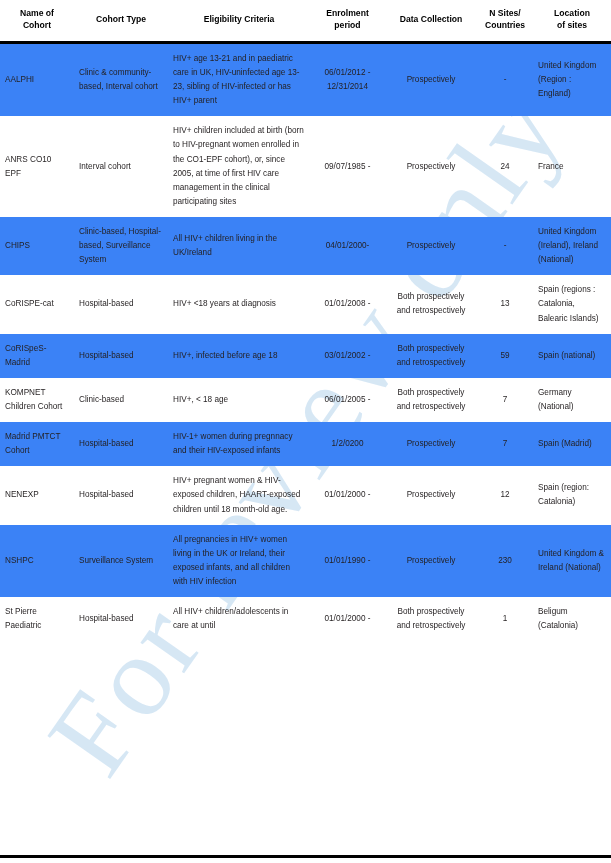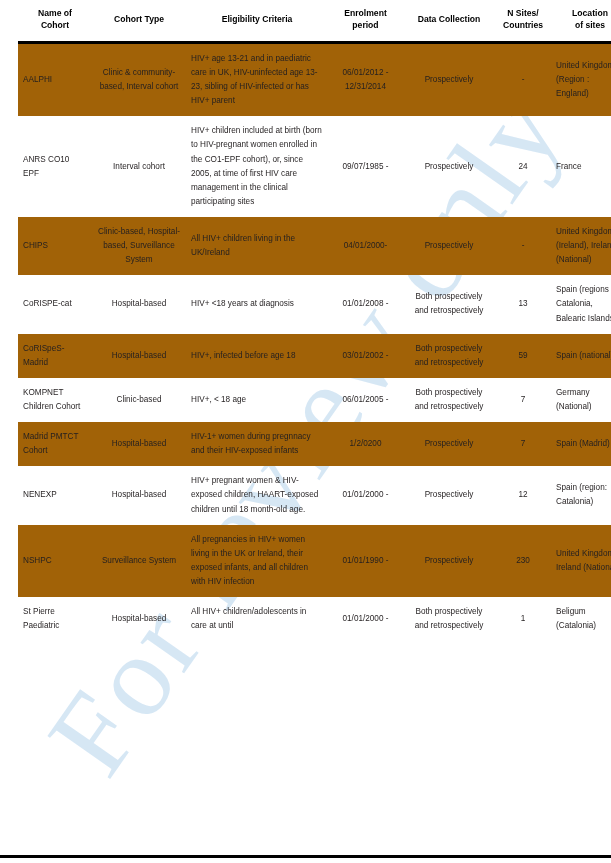--- a/index.html
+++ b/index.html
@@ -39,21 +39,20 @@
     font-weight: 400;
     letter-spacing: 4px;
     color: #cfe3f3;
     opacity: 0.85;
   }
 
   #table-wrap {
     position: relative;
     z-index: 1;
     width: 529px;
-    padding-left: 18px;
   }
 
   table#cohort-table {
     width: 611px;
     border-collapse: collapse;
     table-layout: fixed;
     font-size: 8.2px;
   }
 
   table#cohort-table thead th {
@@ -72,29 +71,29 @@
   }
 
   table#cohort-table tbody td {
     vertical-align: middle;
     padding: 8px 5px;
     line-height: 1.72;
     border: none;
     color: #231f20;
   }
   table#cohort-table tbody tr.shaded td {
-    background: #a16207;
+    background: #3b82f6;
   }
   table#cohort-table tbody tr.plain td {
     background: transparent;
   }
 
   
   td.c-name     { text-align: left; }
-  td.c-type     { text-align: center; }
+  td.c-type     { text-align: left; }
   td.c-elig     { text-align: left; }
   td.c-enrol    { text-align: center; }
   td.c-data     { text-align: center; }
   td.c-sites    { text-align: center; }
   td.c-loc      { text-align: left; }
 
   
   col.w-name  { width: 74px; }
   col.w-type  { width: 94px; }
   col.w-elig  { width: 142px; }

